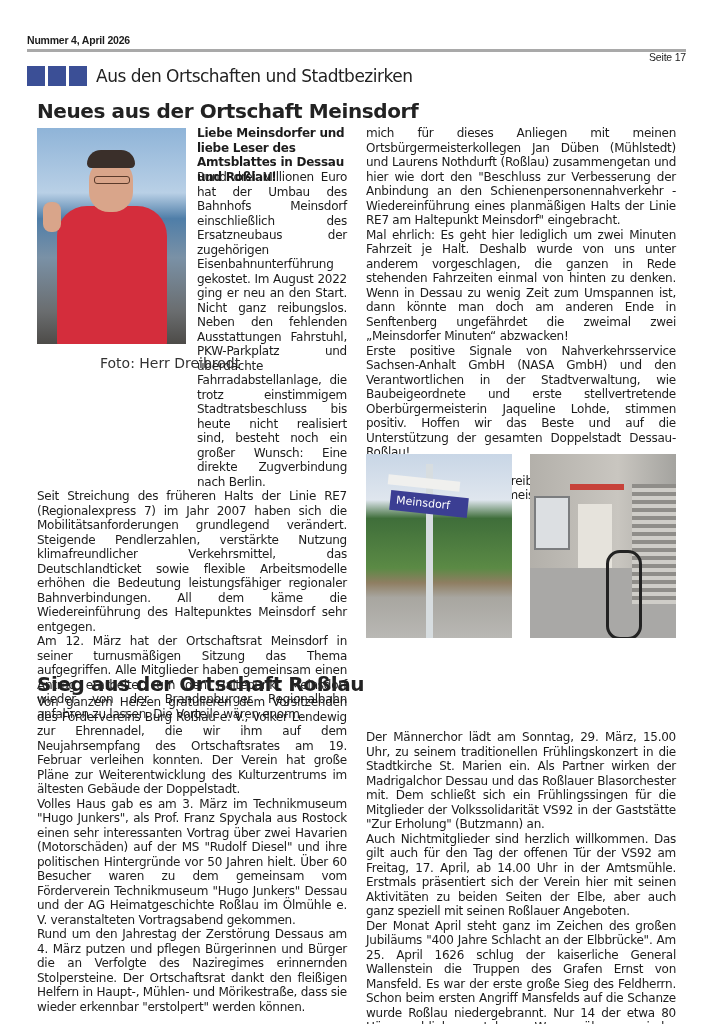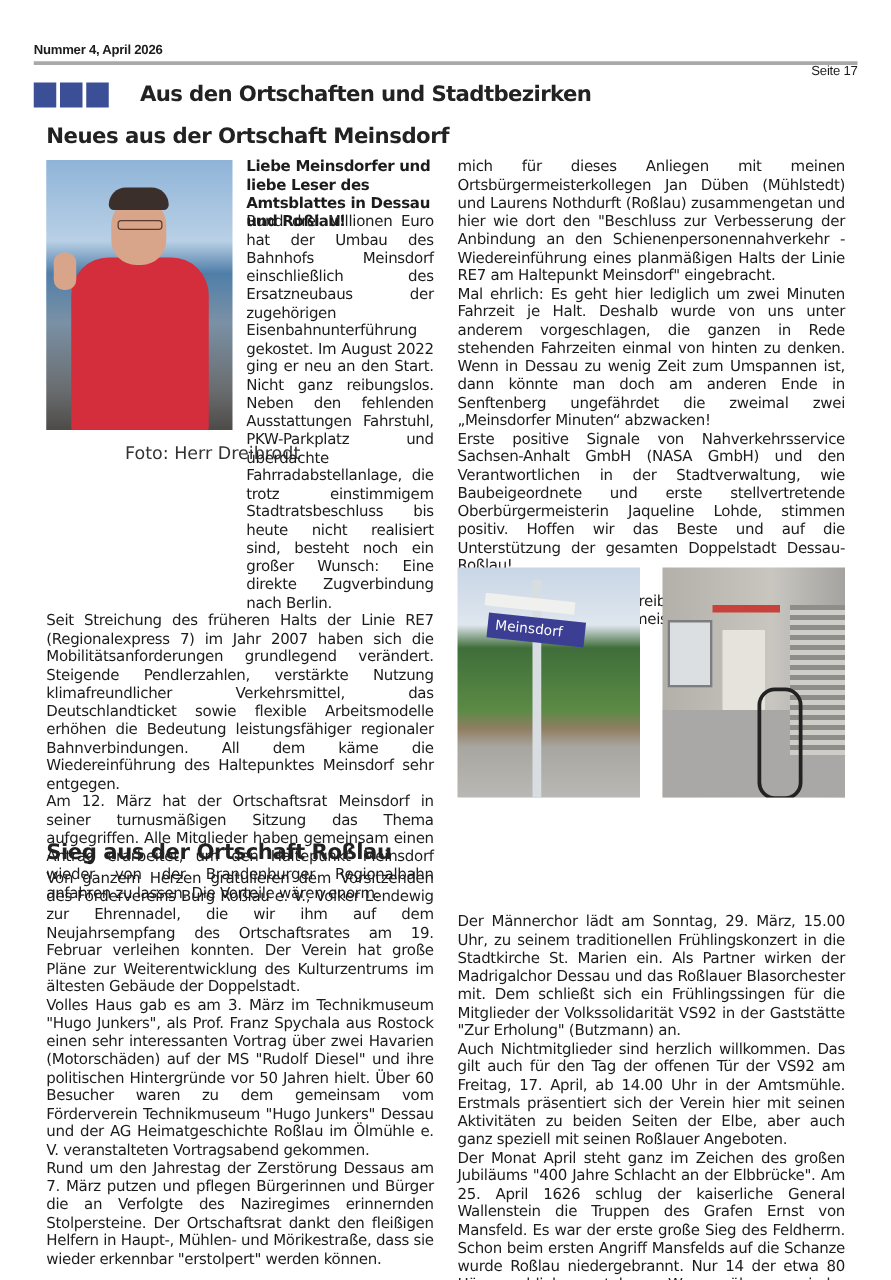--- a/index.html
+++ b/index.html
@@ -3,22 +3,22 @@
 <meta charset="utf-8">
 <style>
   html, body { margin: 0; padding: 0; background: #ffffff; }
   body { width: 713px; height: 1024px; position: relative; overflow: hidden; font-family: "DejaVu Sans", sans-serif; color: #1c1c1c; }
   .page-header { position: absolute; left: 27px; right: 27px; top: 34px; height: 16px; font-size: 10.5px; font-family: "Liberation Sans", sans-serif; letter-spacing: -0.2px; }
   .page-header .left { position: absolute; left: 0; top: 0; font-weight: bold; }
   .page-header .right { position: absolute; right: 0; top: 17px; }
   .header-rule { position: absolute; left: 27px; right: 27px; top: 49px; height: 3px; background: #a9a9a9; }
   .section-banner { position: absolute; left: 27px; top: 64px; height: 24px; display: flex; align-items: center; }
   .sq { width: 18px; height: 20px; background: #3b4f96; margin-right: 3px; }
-  .banner-title { margin-left: 22px; font-size: 17px; font-weight: bold; font-family: "DejaVu Sans", sans-serif; color: #222; letter-spacing: -0.5px; }
-  .article-title { position: absolute; left: 37px; font-size: 17px; font-weight: bold; color: #222; letter-spacing: -0.4px; }
+  .banner-title { margin-left: 6px; font-size: 17px; font-weight: normal; font-family: "DejaVu Sans", sans-serif; color: #222; letter-spacing: -0.5px; }
+  .article-title { position: absolute; left: 37px; font-size: 20px; font-weight: bold; color: #222; letter-spacing: -0.4px; }
   .col { position: absolute; font-size: 12px; line-height: 14.5px; text-align: justify; letter-spacing: -0.25px; }
   .col p { margin: 0; }
   .photo { position: absolute; overflow: hidden; }
   .photo-portrait { left: 37px; top: 128px; width: 149px; height: 216px; background: linear-gradient(#8fb4d8 0%, #b9d0e6 30%, #4f7ea8 42%, #7a91a6 60%, #6a6d6f 85%, #4d4b48 100%); }
   .person-body { position: absolute; left: 20px; top: 78px; width: 110px; height: 140px; background: #d42d3c; border-radius: 30px 30px 4px 4px; }
   .person-head { position: absolute; left: 52px; top: 30px; width: 44px; height: 54px; background: #d9a58a; border-radius: 22px 22px 20px 20px; }
   .person-hair { position: absolute; left: 50px; top: 22px; width: 48px; height: 18px; background: #3a2f2a; border-radius: 20px 20px 6px 6px; }
   .person-glasses { position: absolute; left: 57px; top: 48px; width: 34px; height: 6px; border: 1px solid #5a3a2a; border-radius: 3px; }
   .person-thumb { position: absolute; left: 6px; top: 74px; width: 18px; height: 30px; background: #d9a58a; border-radius: 8px; }
   .photo-caption { position: absolute; left: 100px; top: 355px; font-size: 14px; color: #333; }
@@ -90,20 +90,20 @@
   <div class="station-door"></div>
   <div class="station-stairs"></div>
   <div class="bike"></div>
 </div>
 
 <div class="article-title" style="top:672px;">Sieg aus der Ortschaft Roßlau</div>
 
 <div class="col" style="left:37px; top:695px; width:310px;">
   <p>Von ganzem Herzen gratulieren dem Vorsitzenden des Fördervereins Burg Roßlau e. V., Volker Lendewig zur Ehrennadel, die wir ihm auf dem Neujahrsempfang des Ortschaftsrates am 19. Februar verleihen konnten. Der Verein hat große Pläne zur Weiterentwicklung des Kulturzentrums im ältesten Gebäude der Doppelstadt.</p>
   <p>Volles Haus gab es am 3. März im Technikmuseum "Hugo Junkers", als Prof. Franz Spychala aus Rostock einen sehr interessanten Vortrag über zwei Havarien (Motorschäden) auf der MS "Rudolf Diesel" und ihre politischen Hintergründe vor 50 Jahren hielt. Über 60 Besucher waren zu dem gemeinsam vom Förderverein Technikmuseum "Hugo Junkers" Dessau und der AG Heimatgeschichte Roßlau im Ölmühle e. V. veranstalteten Vortragsabend gekommen.</p>
-  <p>Rund um den Jahrestag der Zerstörung Dessaus am 7. März putzen und pflegen Bürgerinnen und Bürger die an Verfolgte des Naziregimes erinnernden Stolpersteine. Der Ortschaftsrat dankt den fleißigen Helfern in Haupt-, Mühlen- und Mörikestraße, dass sie wieder erkennbar "erstolpert" werden können.</p>
+  <p>Rund um den Jahrestag der Zerstörung Dessaus am 4. März putzen und pflegen Bürgerinnen und Bürger die an Verfolgte des Naziregimes erinnernden Stolpersteine. Der Ortschaftsrat dankt den fleißigen Helfern in Haupt-, Mühlen- und Mörikestraße, dass sie wieder erkennbar "erstolpert" werden können.</p>
 </div>
 
 <div class="col" style="left:366px; top:730px; width:310px;">
   <p>Der Männerchor lädt am Sonntag, 29. März, 15.00 Uhr, zu seinem traditionellen Frühlingskonzert in die Stadtkirche St. Marien ein. Als Partner wirken der Madrigalchor Dessau und das Roßlauer Blasorchester mit. Dem schließt sich ein Frühlingssingen für die Mitglieder der Volkssolidarität VS92 in der Gaststätte "Zur Erholung" (Butzmann) an.</p>
   <p>Auch Nichtmitglieder sind herzlich willkommen. Das gilt auch für den Tag der offenen Tür der VS92 am Freitag, 17. April, ab 14.00 Uhr in der Amtsmühle. Erstmals präsentiert sich der Verein hier mit seinen Aktivitäten zu beiden Seiten der Elbe, aber auch ganz speziell mit seinen Roßlauer Angeboten.</p>
   <p>Der Monat April steht ganz im Zeichen des großen Jubiläums "400 Jahre Schlacht an der Elbbrücke". Am 25. April 1626 schlug der kaiserliche General Wallenstein die Truppen des Grafen Ernst von Mansfeld. Es war der erste große Sieg des Feldherrn. Schon beim ersten Angriff Mansfelds auf die Schanze wurde Roßlau niedergebrannt. Nur 14 der etwa 80 Häuser blieben stehen. Was mühsam wieder aufgebaut worden war, brannten kaiserliche Reiter 1637 erneut nieder.</p>
 </div>
 
 </body></html>

